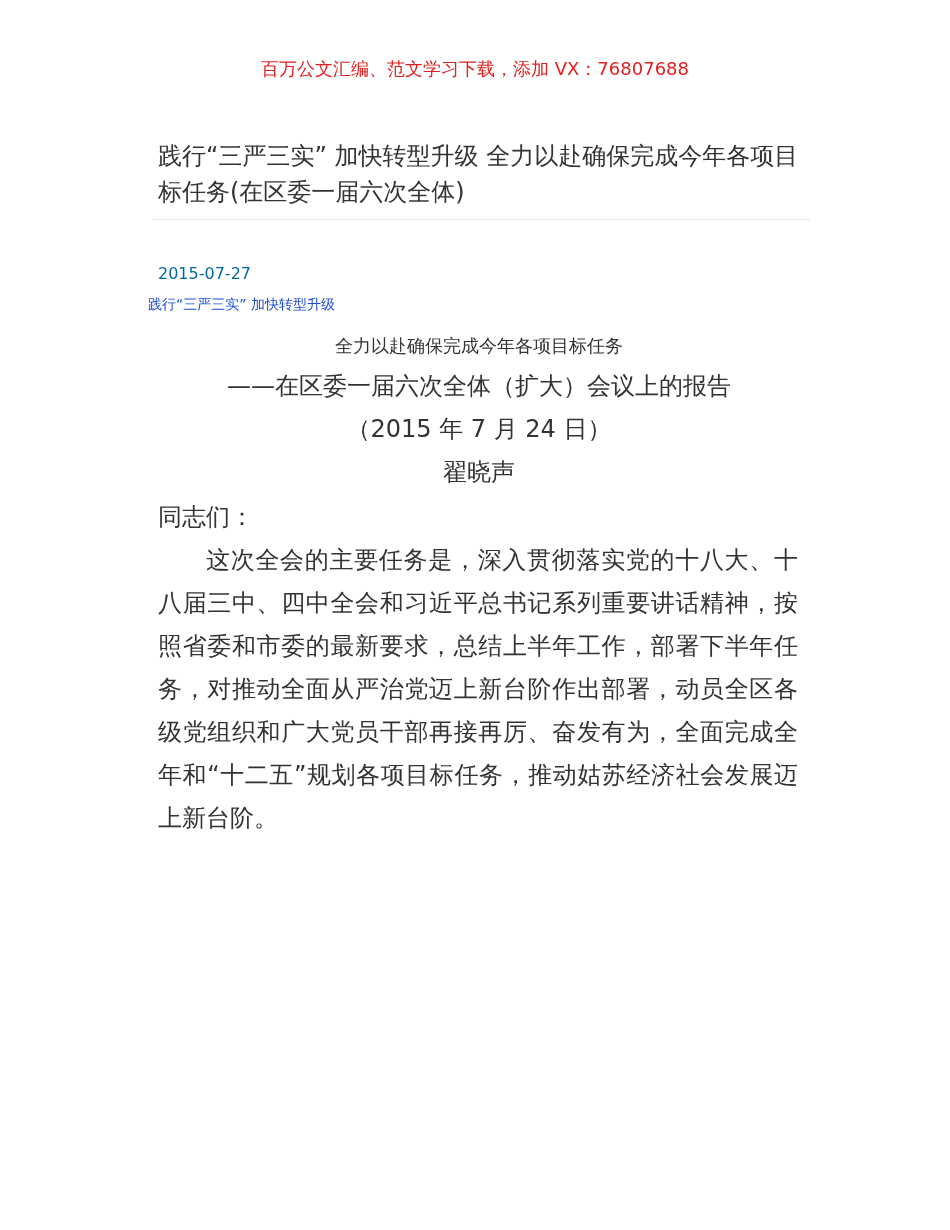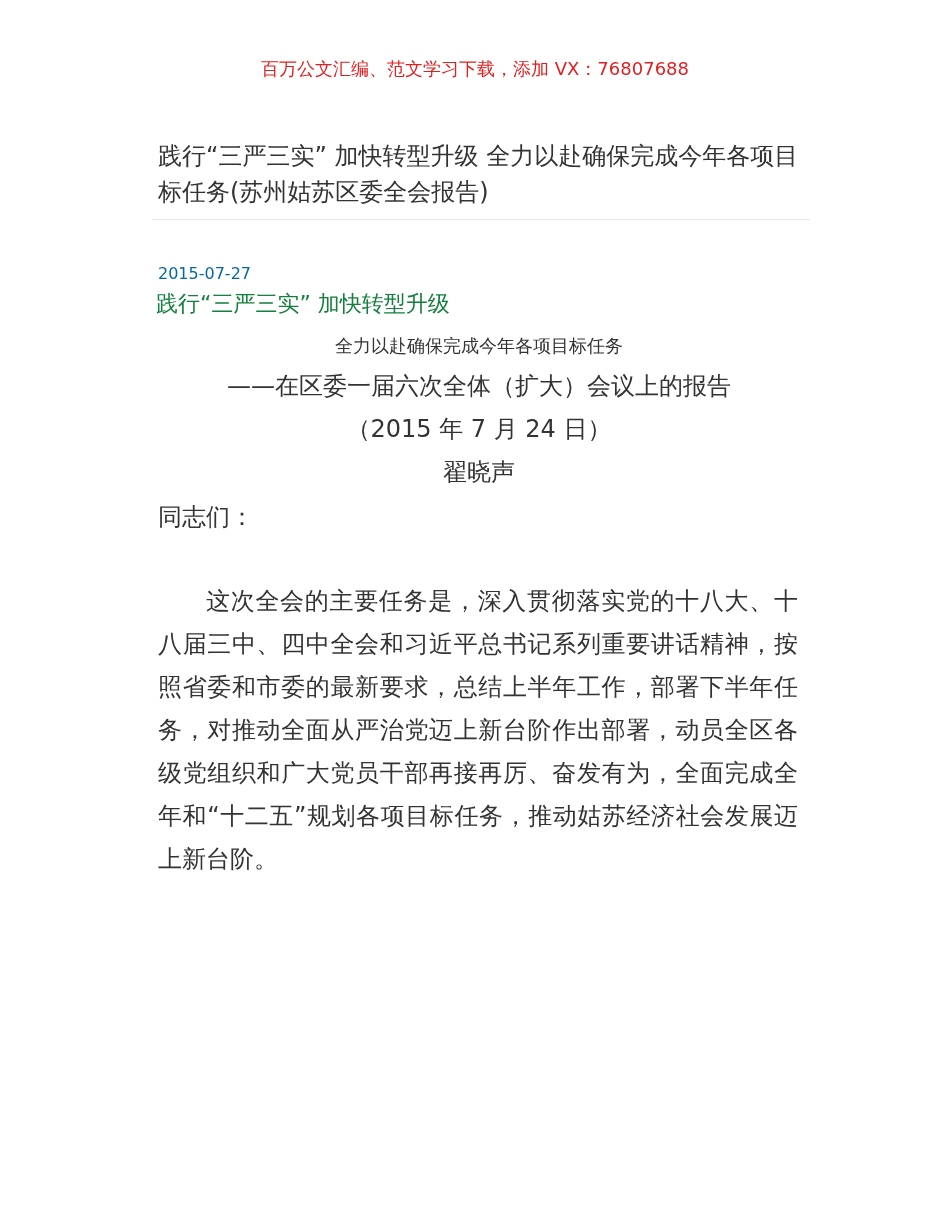--- a/index.html
+++ b/index.html
@@ -46,24 +46,24 @@
     position: absolute;
     top: 263px;
     left: 158px;
     font-size: 16px;
     line-height: 22px;
     color: #0369a1;
   }
   .subhead {
     position: absolute;
     top: 291px;
-    left: 156px;
-    font-size: 22px;
+    left: 148px;
+    font-size: 14px;
     line-height: 26px;
-    color: #15803d;
+    color: #1d4ed8;
   }
   .center-line {
     position: absolute;
     left: 4px;
     width: 950px;
     text-align: center;
     color: #333333;
   }
   .c1 { top: 333px; font-size: 18px; line-height: 26px; }
   .c2 { top: 369px; font-size: 24px; line-height: 34px; }
@@ -77,32 +77,31 @@
     font-size: 24px;
     line-height: 43px;
     color: #333333;
   }
   .body-text p {
     margin: 0;
     text-align: justify;
   }
   .body-text p.indent {
     text-indent: 48px;
-    margin-top: 41px;
   }
   .body-text p.section-heading {
     text-align: center;
   }
 </style>
 </head>
 <body>
 
 <div class="watermark">百万公文汇编、范文学习下载，添加 VX：76807688</div>
 
-<div class="article-title">践行“三严三实” 加快转型升级 全力以赴确保完成今年各项目标任务(苏州姑苏区委全会报告)</div>
+<div class="article-title">践行“三严三实” 加快转型升级 全力以赴确保完成今年各项目标任务(在区委一届六次全体)</div>
 
 <div class="divider"></div>
 
 <div class="date">2015-07-27</div>
 
 <div class="subhead">践行“三严三实” 加快转型升级</div>
 
 <div class="center-line c1">全力以赴确保完成今年各项目标任务</div>
 <div class="center-line c2">——在区委一届六次全体（扩大）会议上的报告</div>
 <div class="center-line c3">（2015 年 7 月 24 日）</div>

